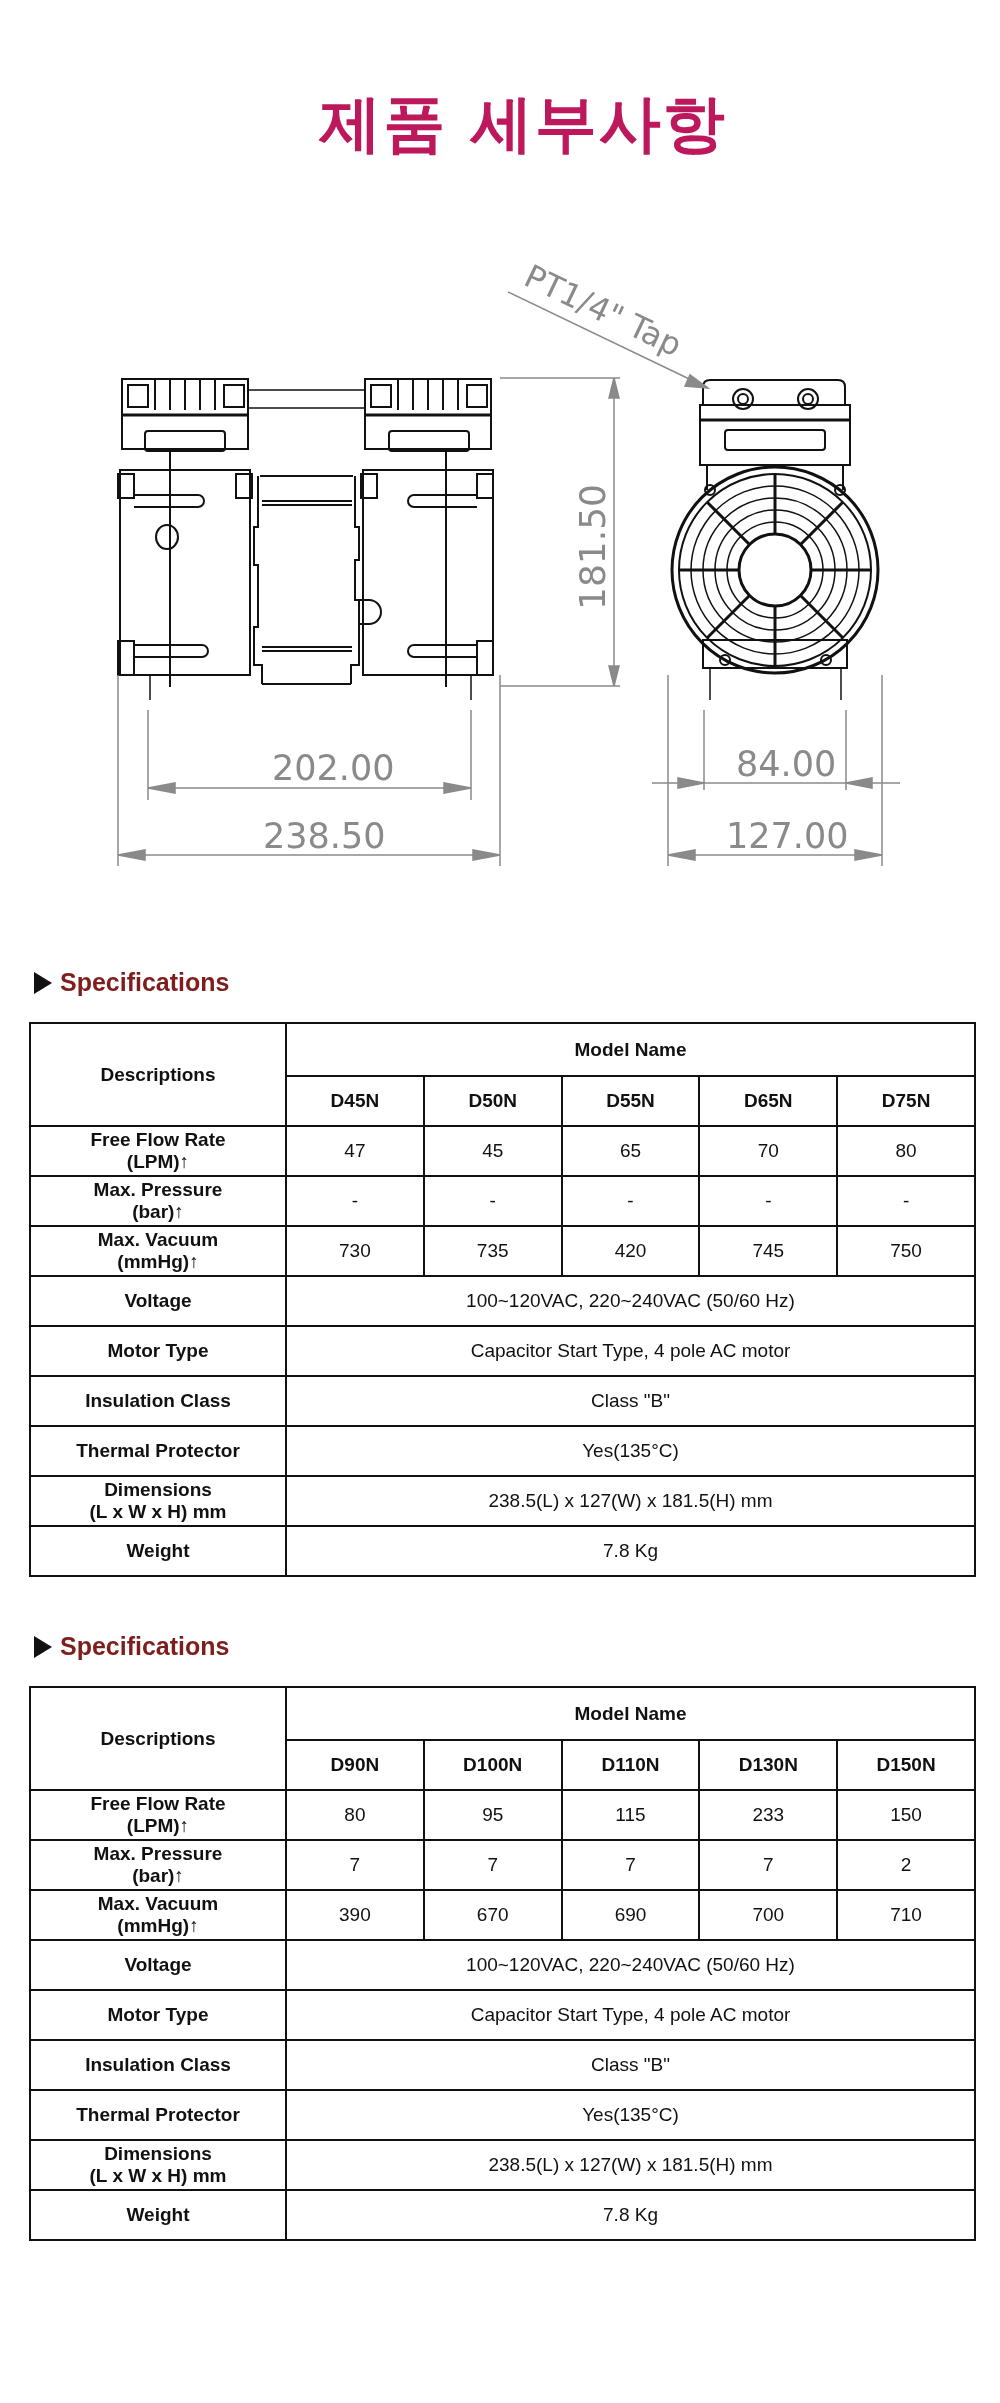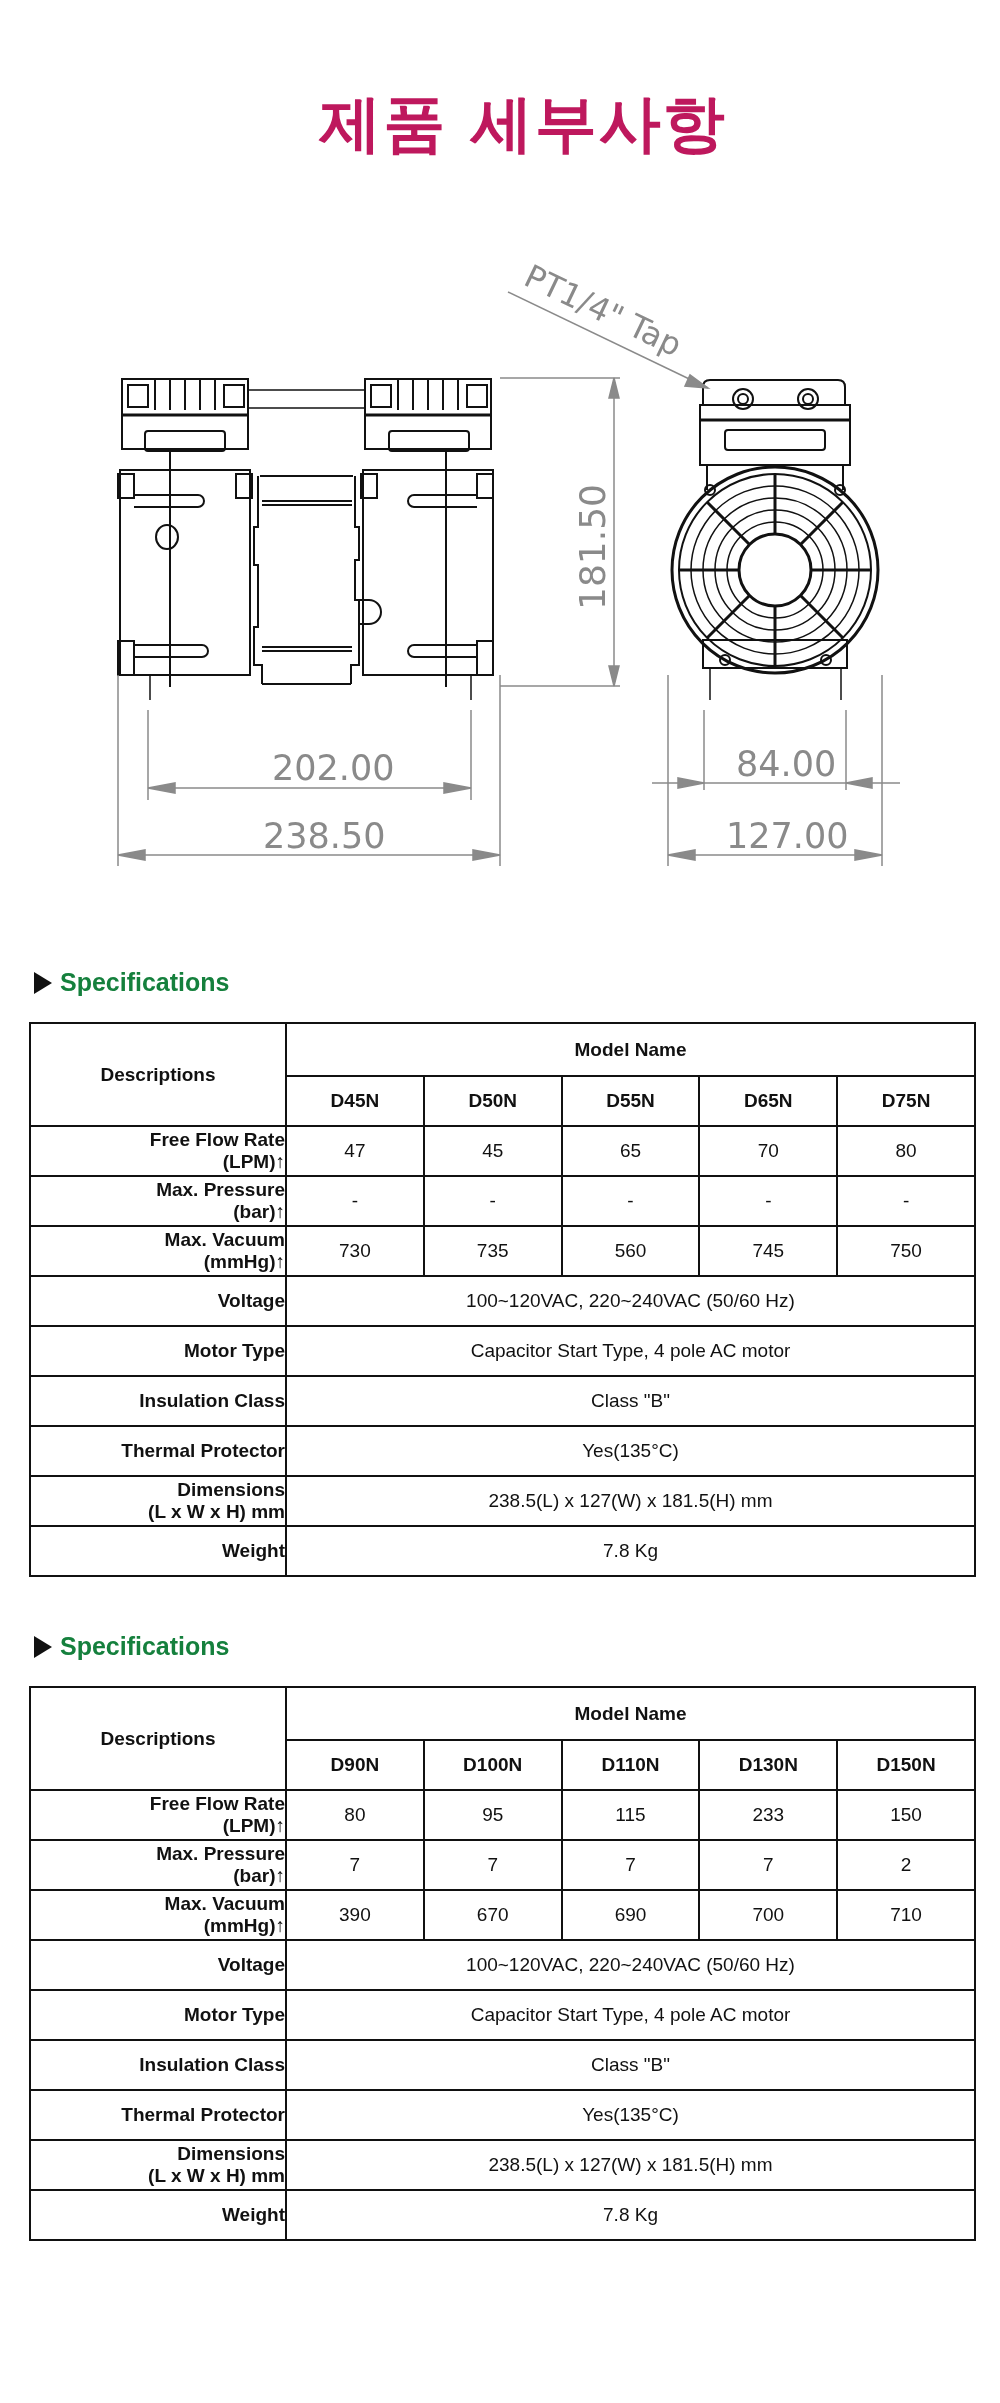--- a/index.html
+++ b/index.html
@@ -2,30 +2,30 @@
 <html><head>
 <meta charset="utf-8">
 <style>
   html, body { margin:0; padding:0; background:#ffffff; }
   body { width:1000px; height:2403px; position:relative; overflow:hidden;
          font-family:"Liberation Sans", "DejaVu Sans", sans-serif; color:#111; }
   .title { position:absolute; top:82px; left:0; width:1000px; text-align:center;
            font-family:"DejaVu Sans", sans-serif; font-weight:bold; font-size:62px;
            letter-spacing:2px; color:#be185d;margin-left:23px; }
   .drawing { position:absolute; left:100px; top:260px; width:860px; height:620px; }
-  .section-heading { position:absolute; left:34px; font-size:25px; font-weight:bold; color:#15803d;
+  .section-heading { position:absolute; left:34px; font-size:25px; font-weight:bold; color:#7f1d1d;
                      display:flex; align-items:center; gap:8px; }
   .section-heading .tri { display:inline-block; width:0; height:0; border-top:11px solid transparent;
                           border-bottom:11px solid transparent; border-left:18px solid #111; }
   table.spec { position:absolute; left:29px; width:947px; border-collapse:collapse; table-layout:fixed;
                font-size:19px; }
   table.spec td, table.spec th { border:2px solid #111; text-align:center; vertical-align:middle;
                                  padding:0; line-height:22px; }
   table.spec th { font-weight:bold;margin-top:31px; }
-  table.spec td.desc { font-weight:bold;text-align:right; }
+  table.spec td.desc { font-weight:bold; }
   table.spec tr { height:50px; }
   table.spec col.c0 { width:256px; }
 </style>
 </head>
 <body>
 
 <div class="title">제품 세부사항</div>
 
 <svg class="drawing" viewBox="100 260 860 620" xmlns="http://www.w3.org/2000/svg">
   <g fill="none" stroke="#111" stroke-width="2">
@@ -206,21 +206,21 @@
         <td>-</td>
         <td>-</td>
       </tr>
       <tr>
         <td class="desc">
           <div>Max. Vacuum</div>
           <div>(mmHg)↑</div>
         </td>
         <td>730</td>
         <td>735</td>
-        <td>560</td>
+        <td>420</td>
         <td>745</td>
         <td>750</td>
       </tr>
       <tr>
         <td class="desc">
           <div>Voltage</div>
         </td>
         <td colspan="5">100~120VAC, 220~240VAC (50/60 Hz)</td>
       </tr>
       <tr>

